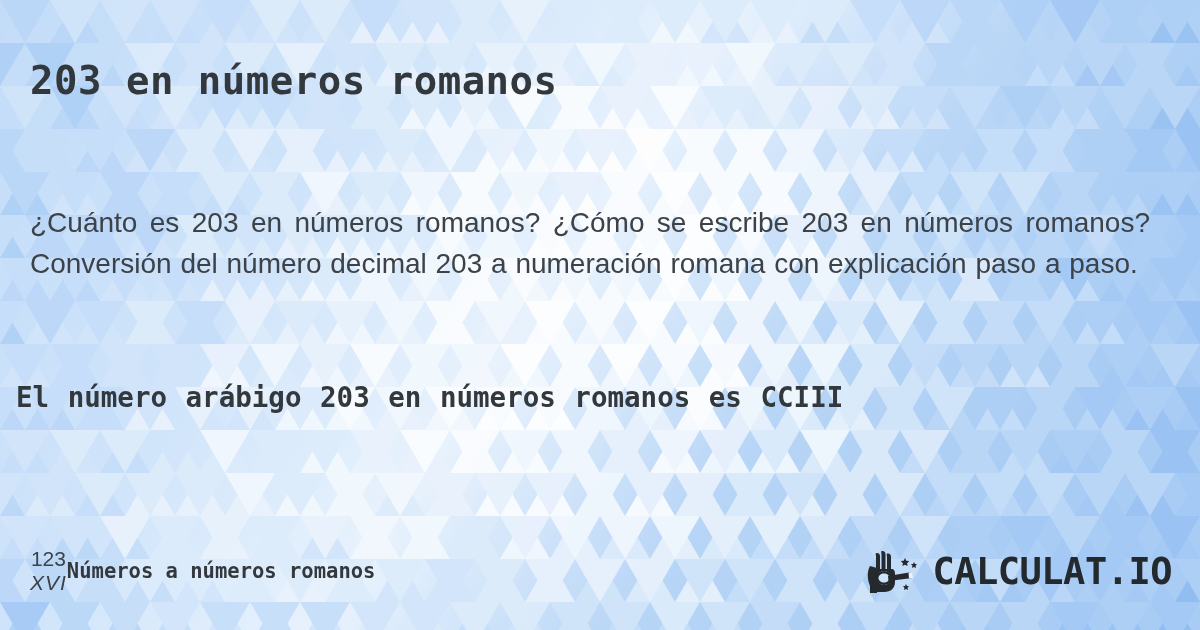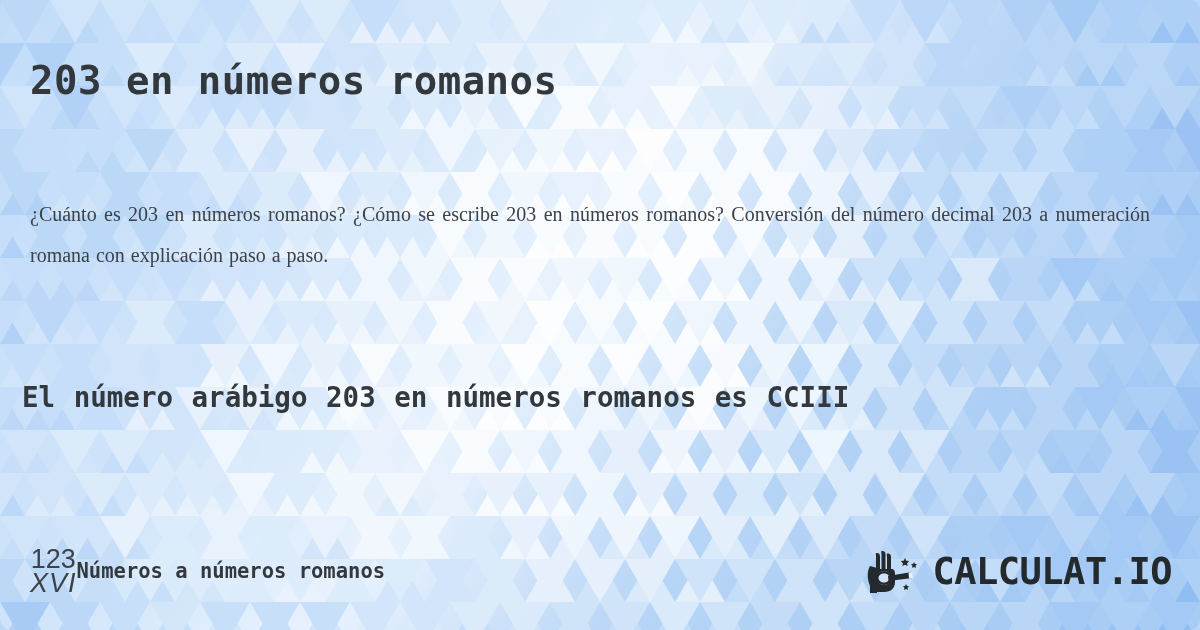--- a/index.html
+++ b/index.html
@@ -13,21 +13,20 @@
     overflow: hidden;
     font-family: "DejaVu Sans Mono", "Liberation Mono", monospace;
     background: #b9d7f7;
   }
 
   #page {
     position: relative;
     width: 1200px;
     height: 630px;
     overflow: hidden;
-    border-radius: 11px;
   }
 
   
   #bg {
     position: absolute;
     inset: 0;
     width: 1200px;
     height: 630px;
     z-index: 0;
   }
@@ -51,33 +50,33 @@
     letter-spacing: 0.5px;
     color: #33383d;
     white-space: nowrap;
   }
 
   .intro {
     position: absolute;
     left: 30px;
     top: 174px;
     width: 1120px;
-    font-family: Liberation Serif, serif;
+    font-family: Liberation Sans, sans-serif;
     font-weight: normal;
-    font-size: 20px;
+    font-size: 28px;
     line-height: 41px;
     color: #3c4248;
     text-align: justify;
     text-align-last: left;
     word-spacing: 1px;
   }
 
   .answer {
     position: absolute;
-    left: 22px;
+    left: 16px;
     top: 346px;
     width: 1060px;
     font-family: "DejaVu Sans Mono", "Liberation Mono", monospace;
     font-weight: bold;
     font-size: 27.5px;
     line-height: 47px;
     color: #33383d;
     text-align: justify;
     text-align-last: left;
     word-spacing: 2px;
@@ -100,21 +99,21 @@
     flex-direction: row;
     align-items: center;
     height: 62px;
   }
 
   .frac-logo {
     display: flex;
     flex-direction: column;
     align-items: center;
     font-family: "Liberation Sans", "DejaVu Sans", sans-serif;
-    font-size: 27px;
+    font-size: 21px;
     line-height: 24px;
     color: #3c4248;
     font-weight: normal;
     letter-spacing: 0px;
   }
   .frac-num { display: block; }
   .frac-den { display: block; letter-spacing: 1px; font-style: italic; }
 
   .brand-left-label {
     font-family: "DejaVu Sans Mono", "Liberation Mono", monospace;

